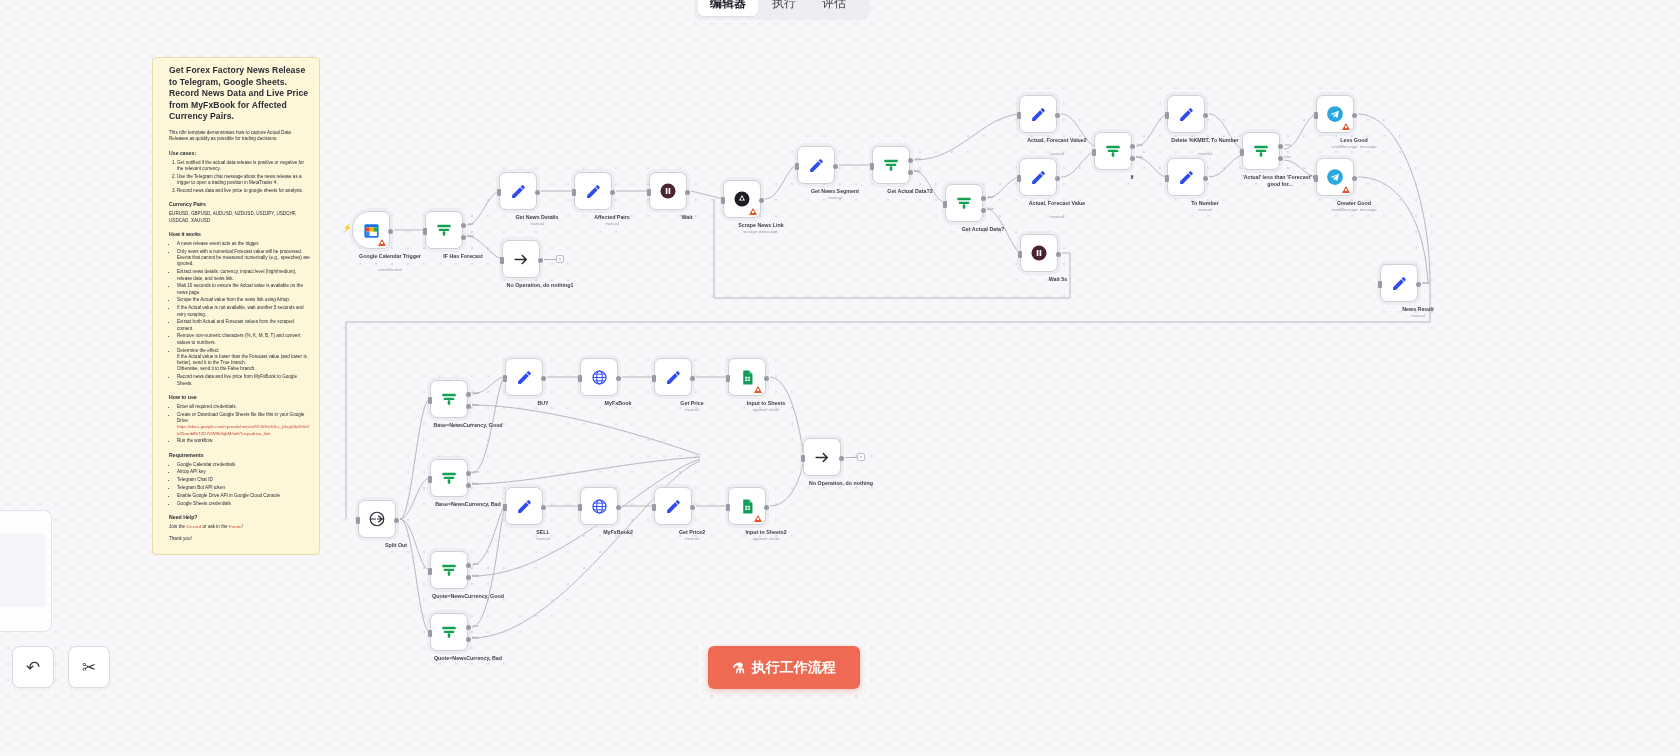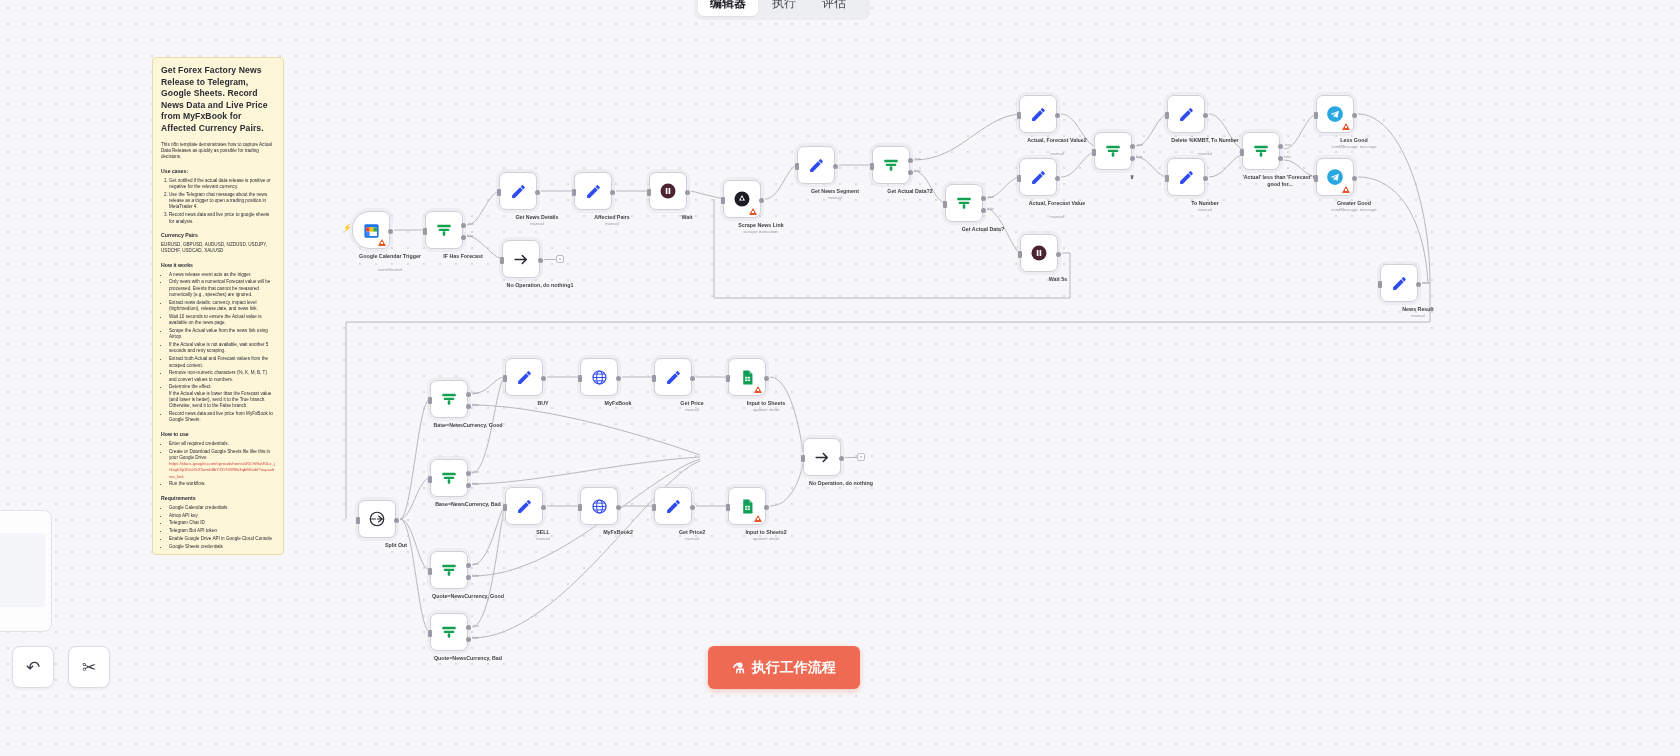--- a/index.html
+++ b/index.html
@@ -28,25 +28,25 @@
   }
   .tab {
     font-size: 12px; color: #4b4b55; padding: 5px 12px 6px 12px;
     border-radius: 6px; line-height: 14px; white-space: nowrap;
   }
   .tab.active { background: #ffffff; color: #1f1f28; font-weight: 600; box-shadow: 0 1px 2px rgba(0,0,0,.07); }
 
   
   .sticky {
     position: absolute; left: 152px; top: 57px;
-    width: 132px; height: 498px;
+    width: 168px; height: 498px;
     background: #fdf6d9;
     border: 1px solid #e8dca8;
     border-radius: 4px;
-    padding: 7px 8px 6px 8px;
+    padding: 7px 8px 6px 16px;
     overflow: hidden;
     color: #2b2b33;
   }
   .sticky h1 { font-size: 8.6px; line-height: 11.6px; font-weight: 700; letter-spacing: .1px; margin-bottom: 7px; }
   .sticky p  { font-size: 4.6px; line-height: 6.4px; margin-bottom: 6px; }
   .sticky h2 { font-size: 5.2px; line-height: 7px; font-weight: 700; margin: 7px 0 3px 0; }
   .sticky ol, .sticky ul { font-size: 4.6px; line-height: 6.3px; padding-left: 8px; }
   .sticky li { margin-bottom: 1.5px; }
   .sticky .plain { font-size: 4.6px; line-height: 6.4px; }
   .sticky a { color: #d4453e; word-break: break-all; text-decoration: none; font-size: 4.4px; line-height: 6px; }

